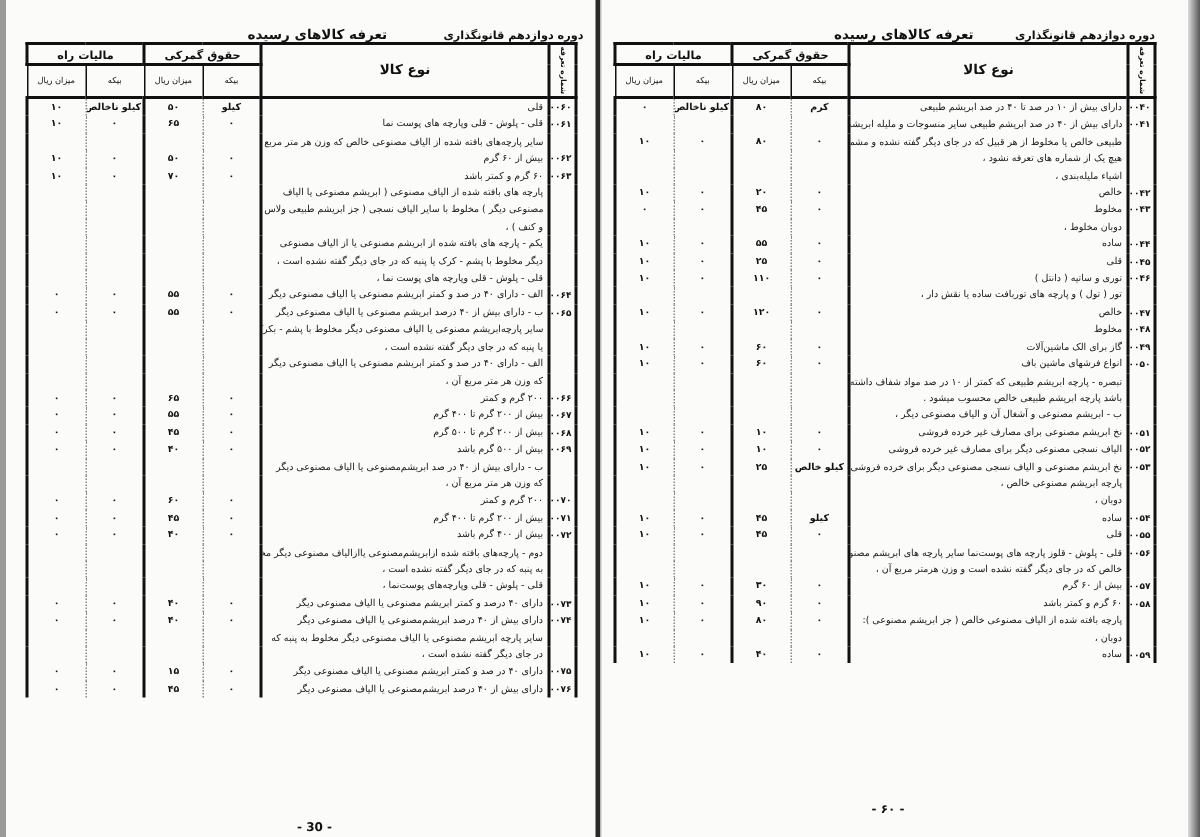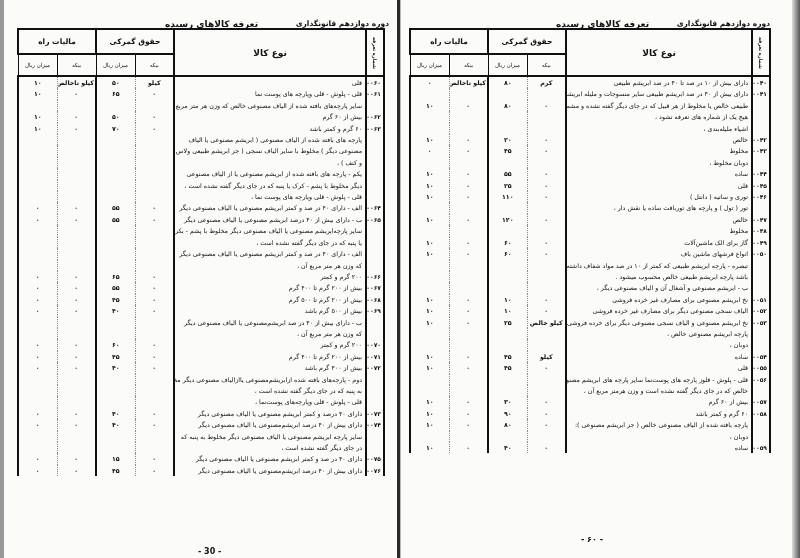--- a/index.html
+++ b/index.html
@@ -19,21 +19,21 @@
   .right .running.title { left: 155px; }
   .left .running.session { right: 8px; }
   .right .running.session { right: 30px; }
 
   table.tariff { position: absolute; top: 28px; border-collapse: collapse; direction: rtl; table-layout: fixed; font-size: 6.3px; }
   .left table.tariff { left: 17px; width: 366px; }
   .right table.tariff { left: 8px; width: 360px; }
   table.tariff th, table.tariff td { padding: 0 2px; vertical-align: top; }
   table.tariff th { border: 2px solid #111; font-weight: bold; text-align: center; vertical-align: middle; }
   table.tariff th.sub { border-width: 1px 1px 2px 1px; font-size: 5.5px; font-weight: normal; height: 22px; }
-  table.tariff th.grp { font-size: 7.5px; height: 25px; }
+  table.tariff th.grp { font-size: 7.5px; height: 14px; }
   table.tariff th.desc-h { font-size: 9px; margin-left: 28px; }
   table.tariff th.num-h { font-size: 5px; writing-mode: vertical-rl; }
   table.tariff td { height: 11.4px; line-height: 11.4px; white-space: nowrap; overflow: hidden; }
   td.num { border-left: 2px solid #111; border-right: 2px solid #111; font-weight: bold; text-align: center; font-size: 6px; }
   td.desc { border-left: 2px solid #111; text-align: right; padding-right: 3px !important; }
   td.v { text-align: center; font-weight: bold; }
   td.v.c1 { border-left: 1px dotted #888; }
   td.v.c2 { border-left: 2px solid #111; }
   td.v.c3 { border-left: 1px dotted #888; }
   td.v.c4 { border-left: 2px solid #111; }

